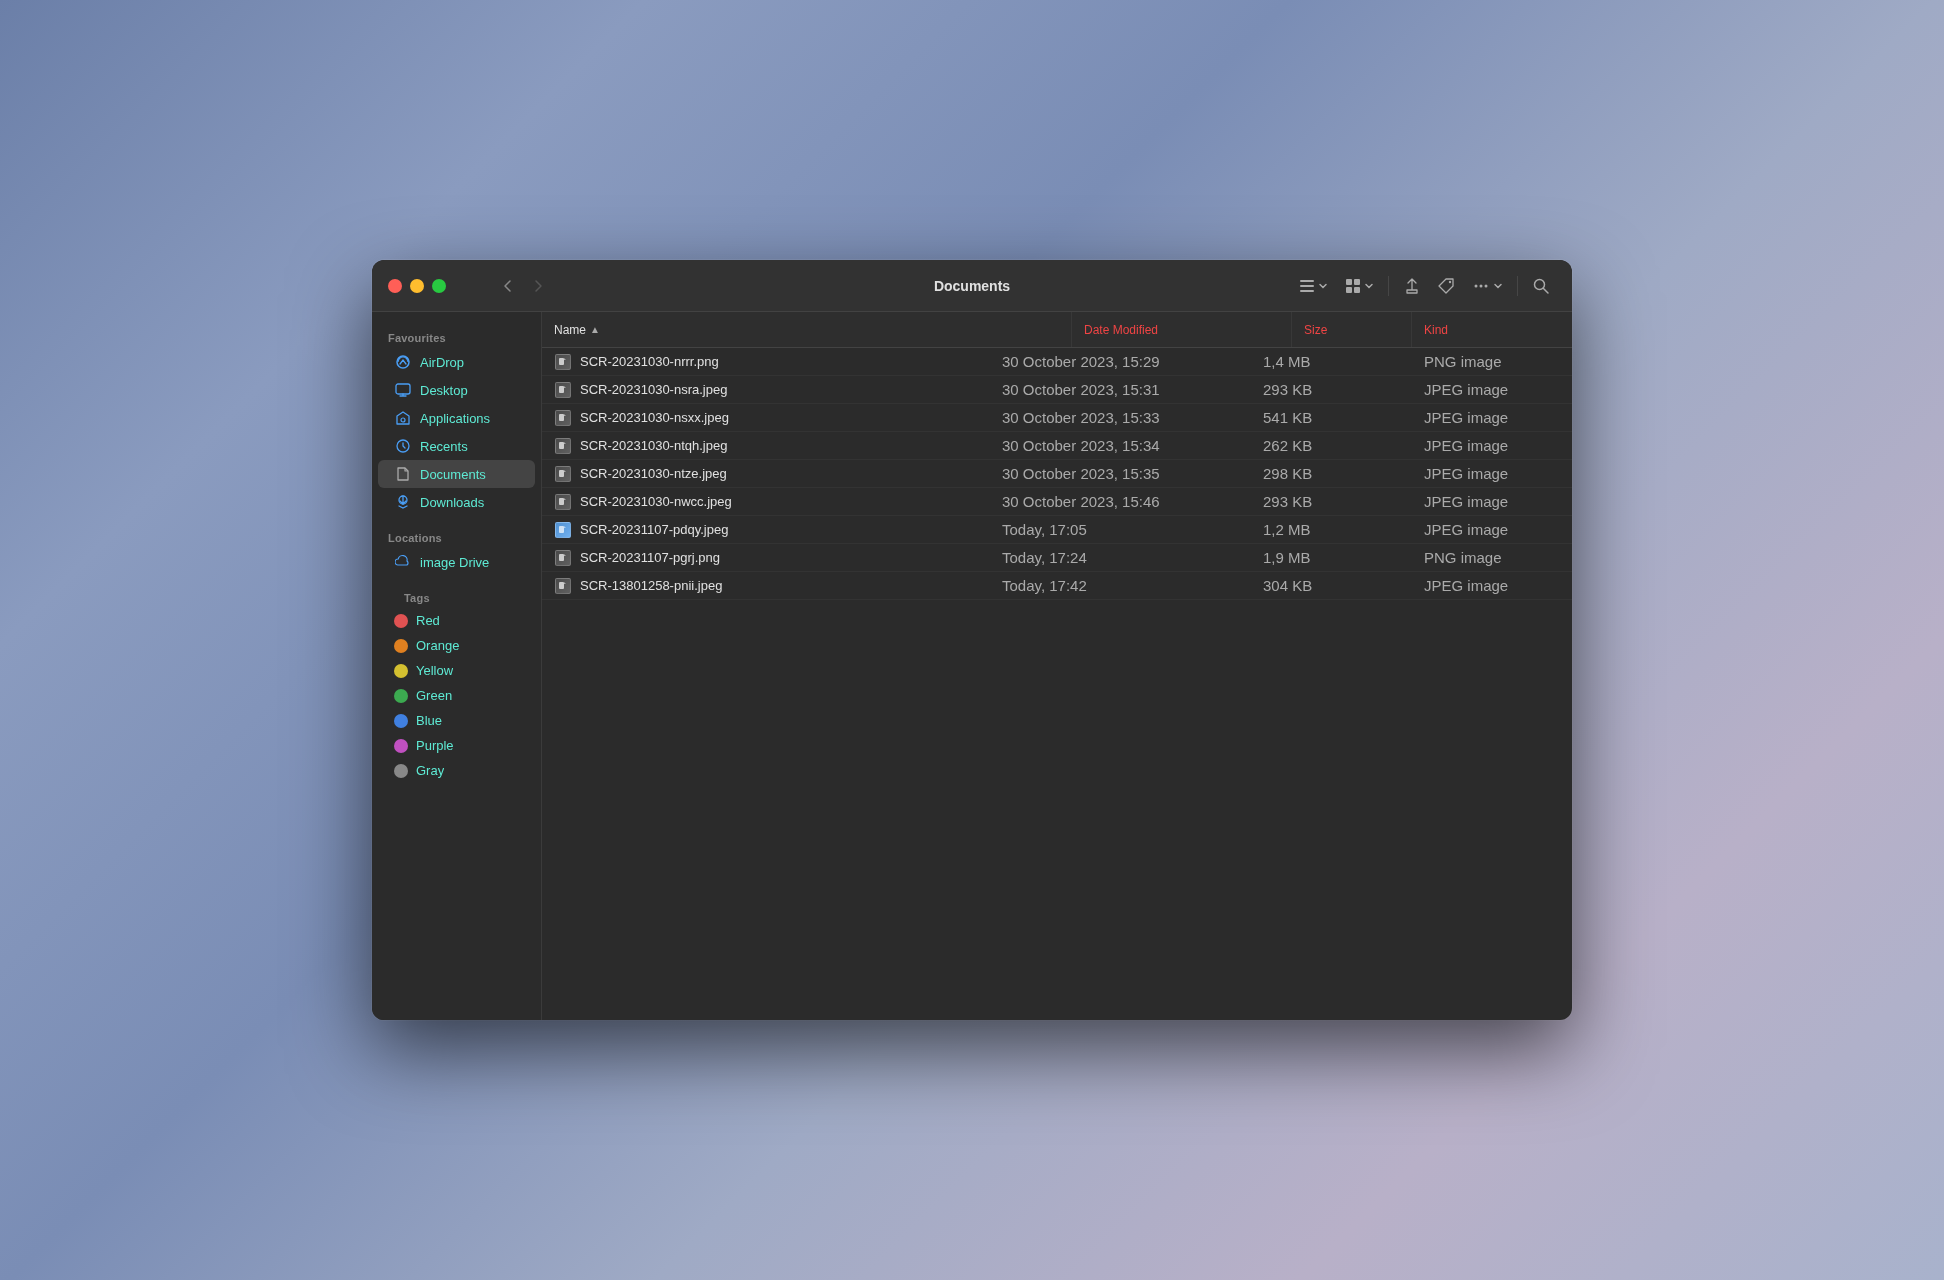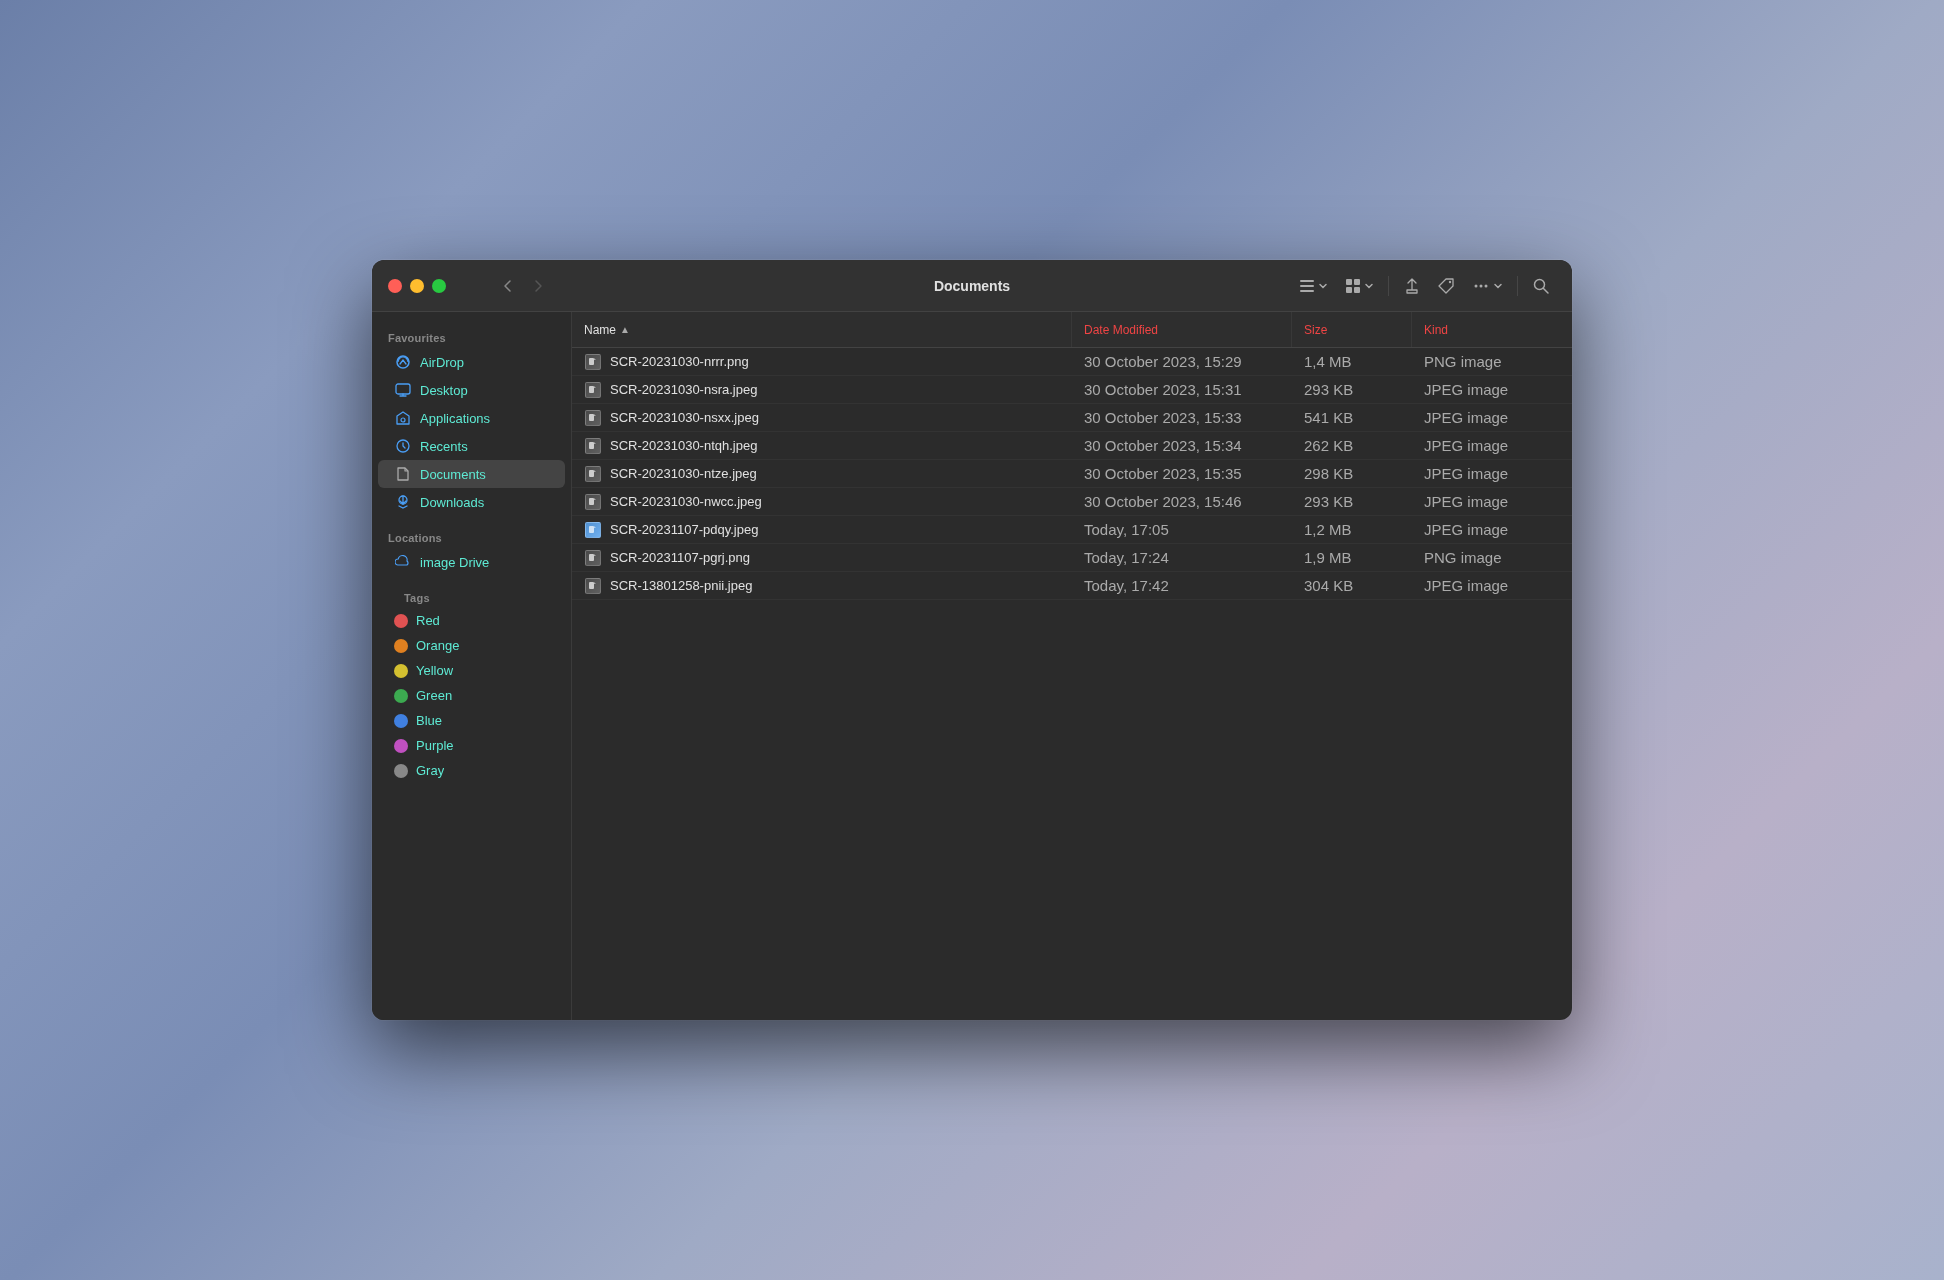--- a/index.html
+++ b/index.html
@@ -115,21 +115,21 @@
 
     
     .content-area {
       display: flex;
       flex: 1;
       overflow: hidden;
     }
 
     
     .sidebar {
-      width: 200px;
+      width: 170px;
       background: #2b2b2b;
       border-right: 1px solid rgba(255,255,255,0.08);
       padding: 12px 0;
       overflow-y: auto;
       flex-shrink: 0;
     }
 
     .sidebar-section-label {
       font-size: 11px;
       font-weight: 600;
@@ -214,20 +214,21 @@
       overflow-y: auto;
     }
 
     .file-row {
       display: grid;
       grid-template-columns: 1fr 220px 120px 160px;
       height: 28px;
       align-items: center;
       cursor: pointer;
       border-bottom: 1px solid rgba(255,255,255,0.04);
+      gap: 41px;
     }
 
     .file-name-cell {
       display: flex;
       align-items: center;
       gap: 8px;
       padding: 0 12px;
       font-size: 13px;
       color: #e0e0e0;
       overflow: hidden;

